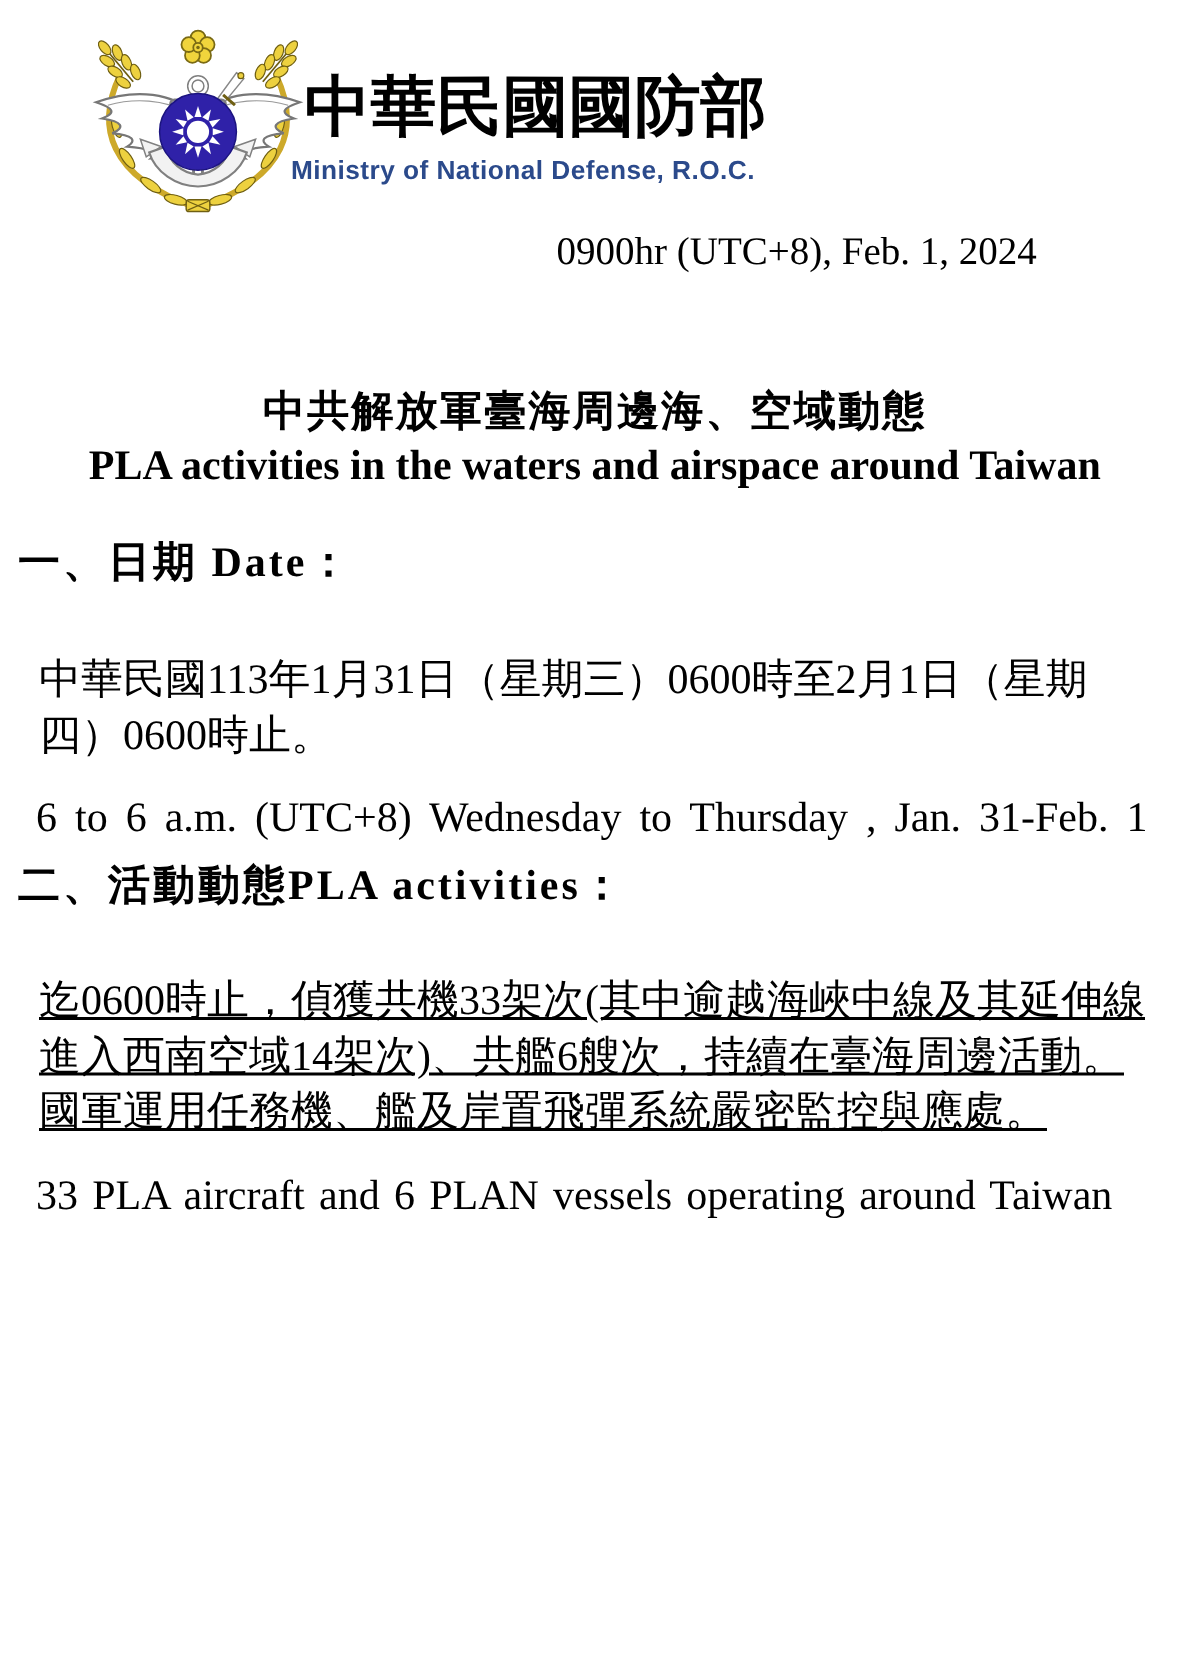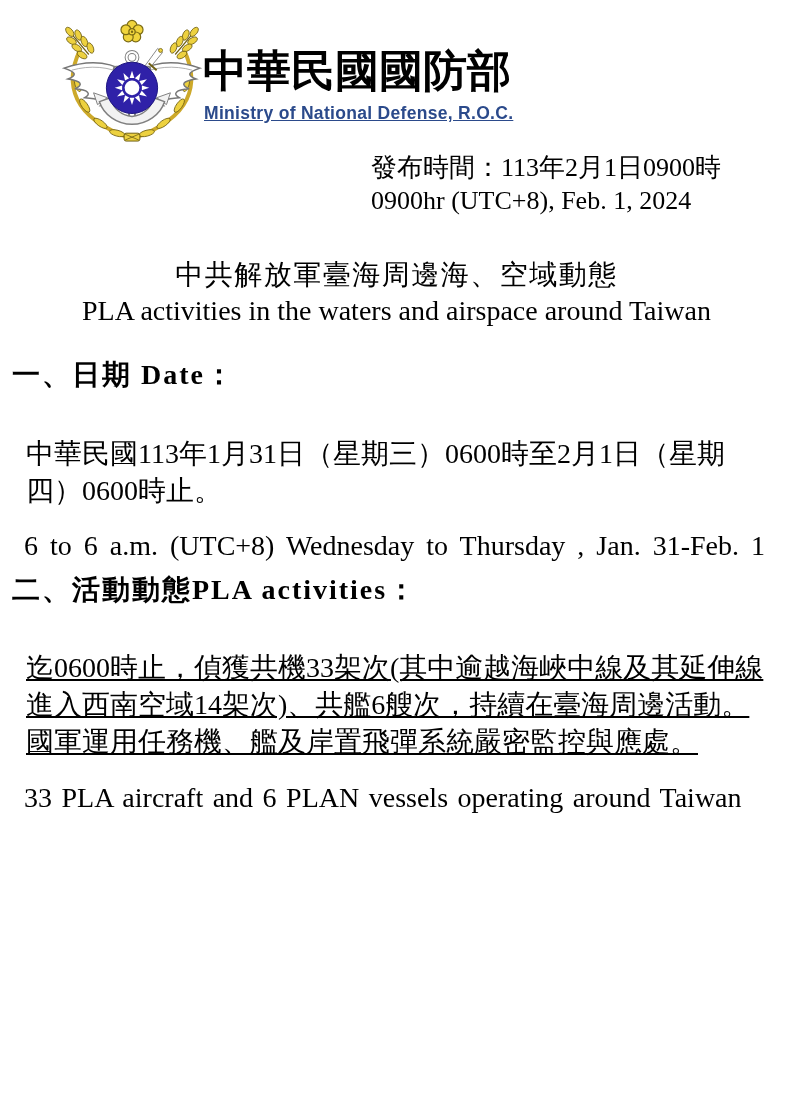--- a/index.html
+++ b/index.html
@@ -7,32 +7,31 @@
     position:relative; width:793px; height:814px; background:#ffffff;
     font-family:"Liberation Serif","DejaVu Serif",serif; color:#000000;
     overflow:hidden;
   }
   .emblem { position:absolute; left:58px; top:13px; width:148px; height:133px; }
   .org-zh {
     position:absolute; left:203px; top:46px; font-size:44px; font-weight:700;
     line-height:1.2; white-space:nowrap;
   }
   .org-en {
-    position:absolute; left:204px; top:103px; font-size:17.5px; font-weight:700;
+    position:absolute; left:194px; top:103px; font-size:17.5px; font-weight:700;
     color:#2B4A8B; letter-spacing:0.3px; white-space:nowrap;
     font-family:"Liberation Sans","DejaVu Sans",sans-serif;
-    text-decoration:underline;
   }
   .release {
     position:absolute; left:371px; top:151px; font-size:26px; line-height:33px;
     white-space:nowrap;
   }
   .doc-title {
     position:absolute; left:0; top:257px; width:793px; text-align:center;
-    font-weight:400; font-size:28px; line-height:36px;
+    font-weight:700; font-size:28px; line-height:36px;
   }
   .doc-title .t-zh { letter-spacing:1.5px; }
   .sec-h {
     position:absolute; left:12px; font-size:28px; font-weight:700;
     letter-spacing:2px; white-space:nowrap;
   }
   .sec1-h { top:356px;text-align:center; }
   .sec2-h { top:571px;font-family:Liberation Serif, serif; }
   .body-zh {
     position:absolute; left:10px; width:780px; font-size:28px; line-height:37px;
@@ -134,21 +133,20 @@
         <circle cx="75" cy="19" r="3.2"></circle>
       </g>
       <circle cx="75" cy="19" r="1.2" fill="#7A6A14"></circle>
     </svg>
   </div>
 
   <div class="org-zh">中華民國國防部</div>
   <div class="org-en">Ministry of National Defense, R.O.C.</div>
 
   <div class="release">
-    <div>發布時間：113年2月1日0900時</div>
     <div>0900hr (UTC+8), Feb. 1, 2024</div>
   </div>
 
   <div class="doc-title">
     <div class="t-zh">中共解放軍臺海周邊海、空域動態</div>
     <div class="t-en">PLA activities in the waters and airspace around Taiwan</div>
   </div>
 
   <div class="sec-h sec1-h">一、日期 Date：</div>
   <p class="body-zh sec1-zh">中華民國113年1月31日（星期三）0600時至2月1日（星期

